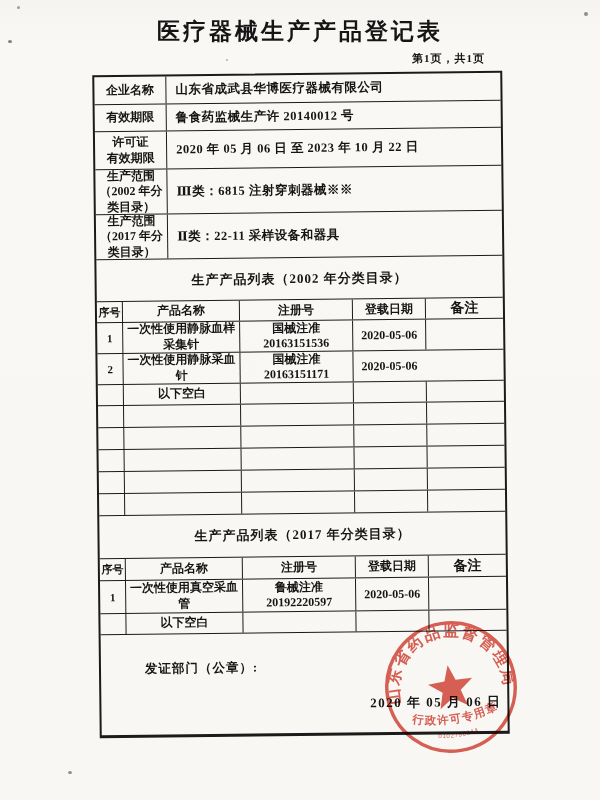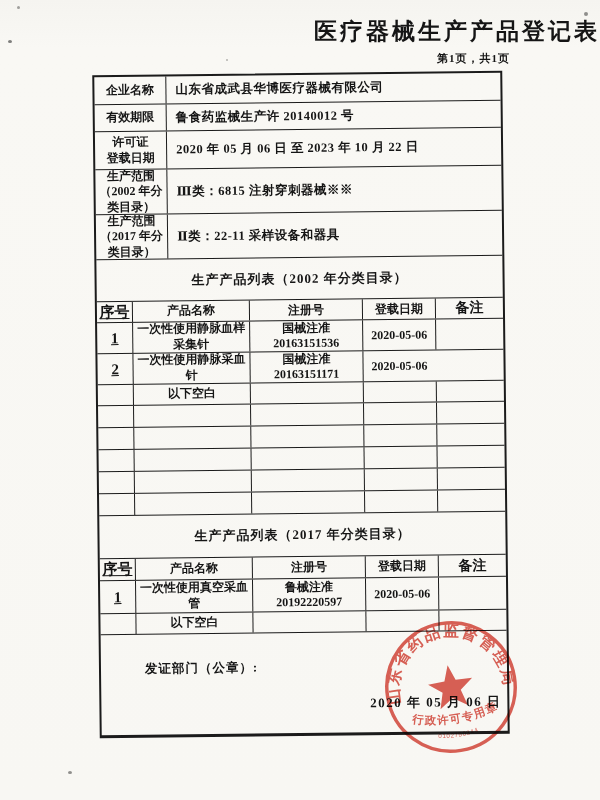--- a/index.html
+++ b/index.html
@@ -4,46 +4,46 @@
 <style>
   html,body{margin:0;padding:0;}
   .page{
     position:relative;width:600px;height:800px;overflow:hidden;
     background:#f8f7f3;
     background-image:linear-gradient(180deg,#f5f4f0 0%,#f9f8f4 6%,#f8f7f3 100%);
     font-family:"Liberation Serif","DejaVu Serif",serif;
     color:#151515;
   }
   .doc-title{
-    position:absolute;top:16px;left:0;width:100%;text-align:right;
+    position:absolute;top:16px;left:0;width:100%;text-align:center;
     font-size:23px;font-weight:bold;letter-spacing:3px;
   }
   .page-info{
-    position:absolute;top:51px;right:90px;font-size:11px;font-weight:bold;letter-spacing:1px;
+    position:absolute;top:51px;right:115px;font-size:11px;font-weight:bold;letter-spacing:1px;
   }
   .sheet{
     position:absolute;left:96px;top:73px;width:410px;
     border:2px solid #1b1b1b;border-bottom-width:3px;
     transform:rotate(-0.65deg);transform-origin:50% 50%;
     box-sizing:border-box;background:transparent;
   }
   .row{display:flex;box-sizing:border-box;border-top:1px solid #1b1b1b;}
   .row:first-child{border-top:none;}
   .cell{box-sizing:border-box;border-left:1px solid #1b1b1b;display:flex;align-items:center;justify-content:center;text-align:center;overflow:hidden;}
   .cell:first-child{border-left:none;}
   
   .info-label{width:71px;font-size:12px;font-weight:bold;white-space:pre-line;line-height:1.3;}
   .info-value{flex:1;justify-content:flex-start;text-align:left;padding-left:9px;font-size:12.5px;font-weight:bold;letter-spacing:0.5px;}
   .h27{height:27px;} .h38{height:38px;} .h45{height:45px;}
   
   .section-title{height:42px;display:flex;align-items:center;justify-content:center;
     font-size:13px;font-weight:bold;letter-spacing:1px;box-sizing:border-box;border-top:1px solid #1b1b1b;}
   .st2{height:43px;}
   
-  .c-no{width:35px;font-size:15px;font-weight:bold;text-decoration:underline;}
+  .c-no{width:25px;font-size:11px;font-weight:bold;}
   .c-name{width:117px;font-size:12px;font-weight:bold;line-height:1.3;padding:0 2px;}
   .c-reg{width:113px;font-size:12px;font-weight:bold;white-space:pre-line;line-height:1.25;}
   .c-date{width:73px;font-size:12px;font-weight:bold;}
   .c-note{flex:1;font-size:14px;font-weight:bold;white-space:pre-line;line-height:1.25;}
   .thead{height:21px;} .thead2{height:22px;}
   .trow{height:31px;} .trow2{height:33px;}
   .tblank{height:21px;}
   .tempty{height:22px;}
   
   .footer-cell{position:relative;height:101px;box-sizing:border-box;border-top:1px solid #1b1b1b;}
@@ -73,21 +73,21 @@
     <div class="row h27">
       <div class="cell info-label">企业名称</div>
       <div class="cell info-value">山东省成武县华博医疗器械有限公司</div>
     </div>
     <div class="row h27">
       <div class="cell info-label">有效期限</div>
       <div class="cell info-value">鲁食药监械生产许 20140012 号</div>
     </div>
     <div class="row h38">
       <div class="cell info-label">许可证
-登载日期</div>
+有效期限</div>
       <div class="cell info-value">2020 年 05 月 06 日  至 2023 年 10 月 22 日</div>
     </div>
     <div class="row h45">
       <div class="cell info-label">生产范围
 （2002 年分
 类目录）</div>
       <div class="cell info-value">Ⅲ类：6815 注射穿刺器械※※</div>
     </div>
     <div class="row h45">
       <div class="cell info-label">生产范围

